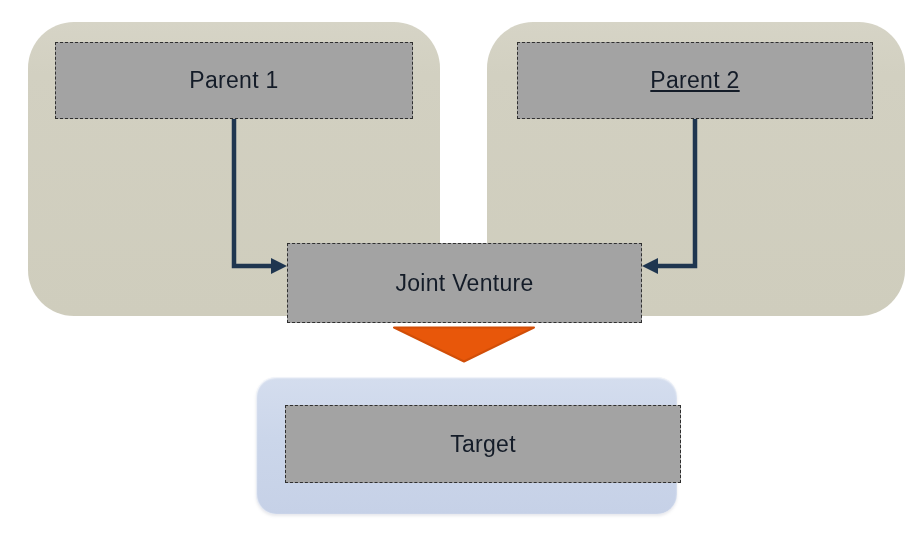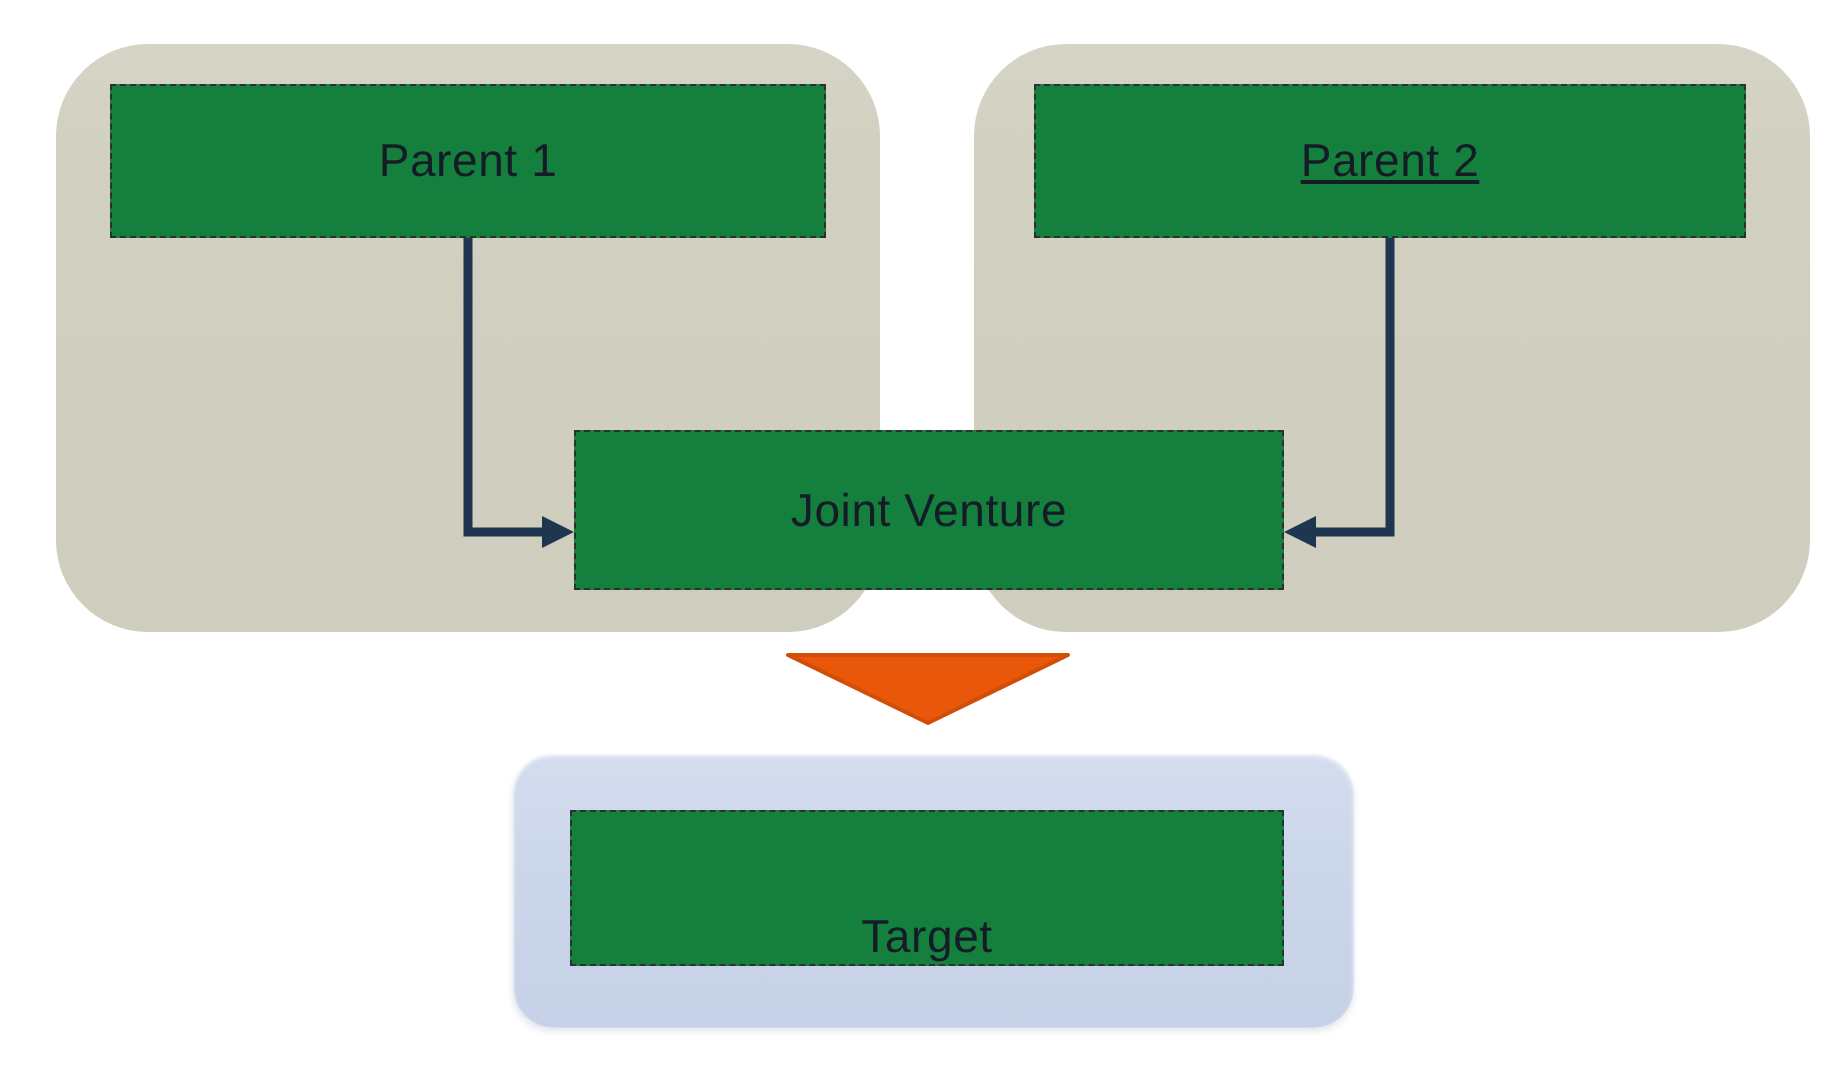--- a/index.html
+++ b/index.html
@@ -27,34 +27,34 @@
   .group-target {
     left: 256px; top: 377px; width: 421px; height: 137px;
     border-radius: 20px;
     background: linear-gradient(180deg, #D4DDEE 0%, #CBD6EA 45%, #C6D1E7 100%);
     box-shadow: inset 0 1px 2px rgba(255,255,255,0.85),
                 inset 1px 0 1px rgba(255,255,255,0.5),
                 0 2px 3px rgba(120,130,150,0.18);
   }
   .node {
     position: absolute;
-    background: #15803d;
+    background: #a3a3a3;
     border: 1px dashed #2F2F2F;
     display: flex;
     align-items: center;
     justify-content: center;
     font-size: 23px;
     letter-spacing: 0.3px;
     color: #141C28;
     box-sizing: border-box;
   }
   .node-parent1 { left: 55px;  top: 42px;  width: 358px; height: 77px; }
   .node-parent2 { left: 517px; top: 42px;  width: 356px; height: 77px; text-decoration: underline; }
-  .node-jv      { left: 287px; top: 215px; width: 355px; height: 80px; }
-  .node-target  { left: 285px; top: 405px; width: 357px; height: 78px; align-items: flex-end; }
+  .node-jv      { left: 287px; top: 243px; width: 355px; height: 80px; }
+  .node-target  { left: 285px; top: 405px; width: 396px; height: 78px; }
   .connectors {
     position: absolute;
     left: 0; top: 0;
     width: 924px; height: 541px;
     pointer-events: none;
   }
 </style>
 </head>
 <body>
 

